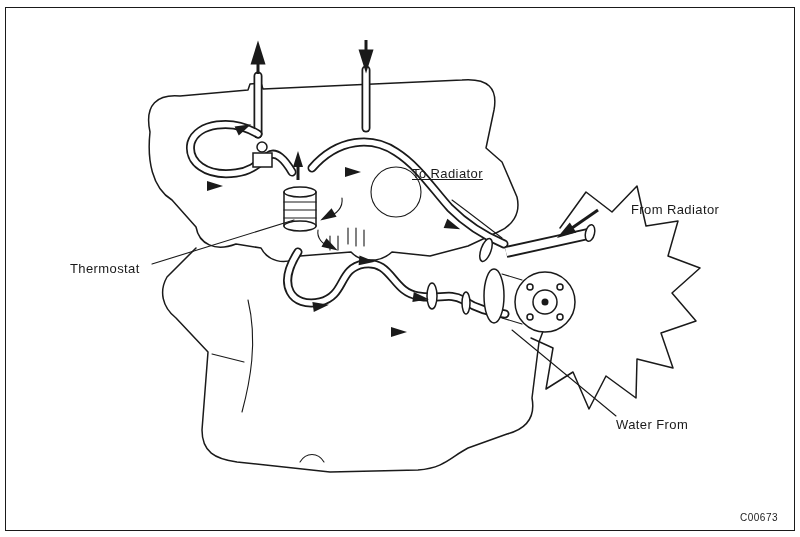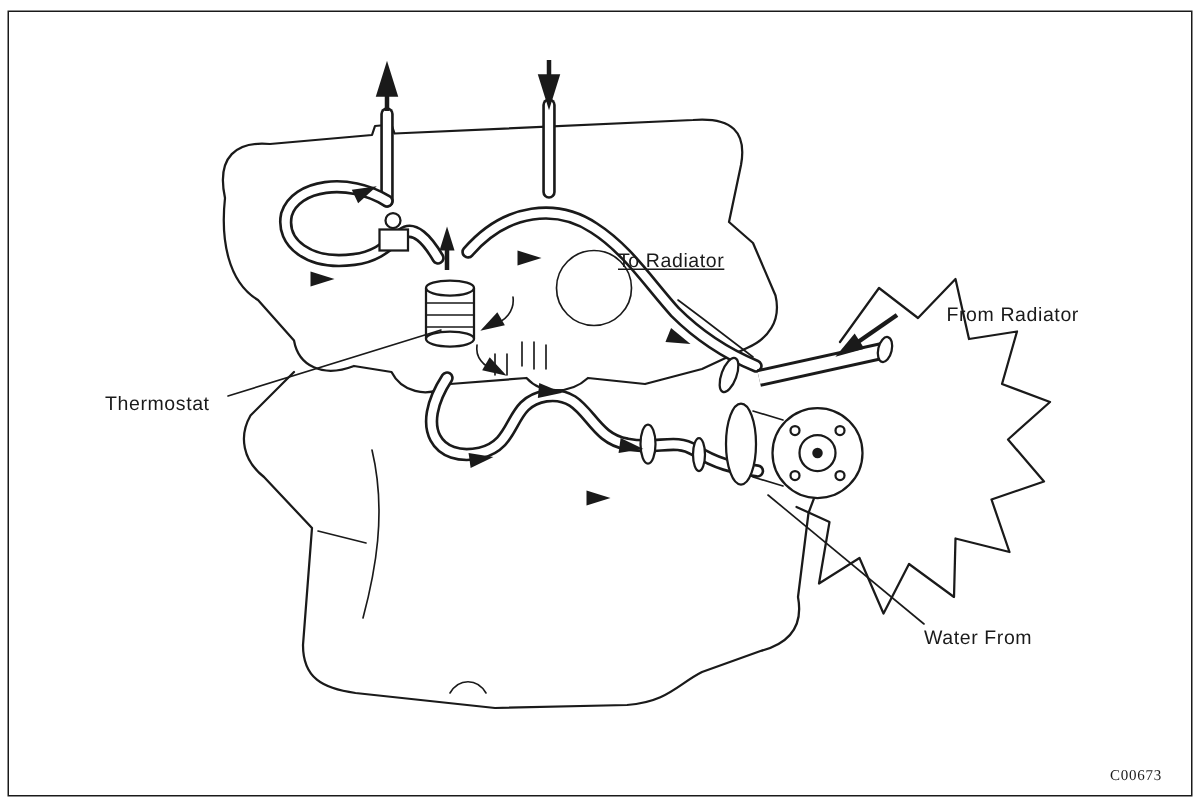--- a/index.html
+++ b/index.html
@@ -159,15 +159,15 @@
 </svg>
 
 <div class="diagram-label" style="left:412px; top:166px;text-decoration:underline;">To Radiator</div>
 
 <div class="diagram-label" style="left:592px; top:202px;margin-left:39px;">From Radiator</div>
 
 <div class="diagram-label" style="left:70px; top:261px;">Thermostat</div>
 
 <div class="diagram-label" style="left:616px; top:417px;">Water From</div>
 
-<div class="fig-number" style="left:740px; top:512px;font-family:Liberation Serif, serif;">C00673</div>
+<div class="fig-number" style="left:740px; top:512px;">C00673</div>
 
 <div class="frame"></div>
 
 </body></html>

